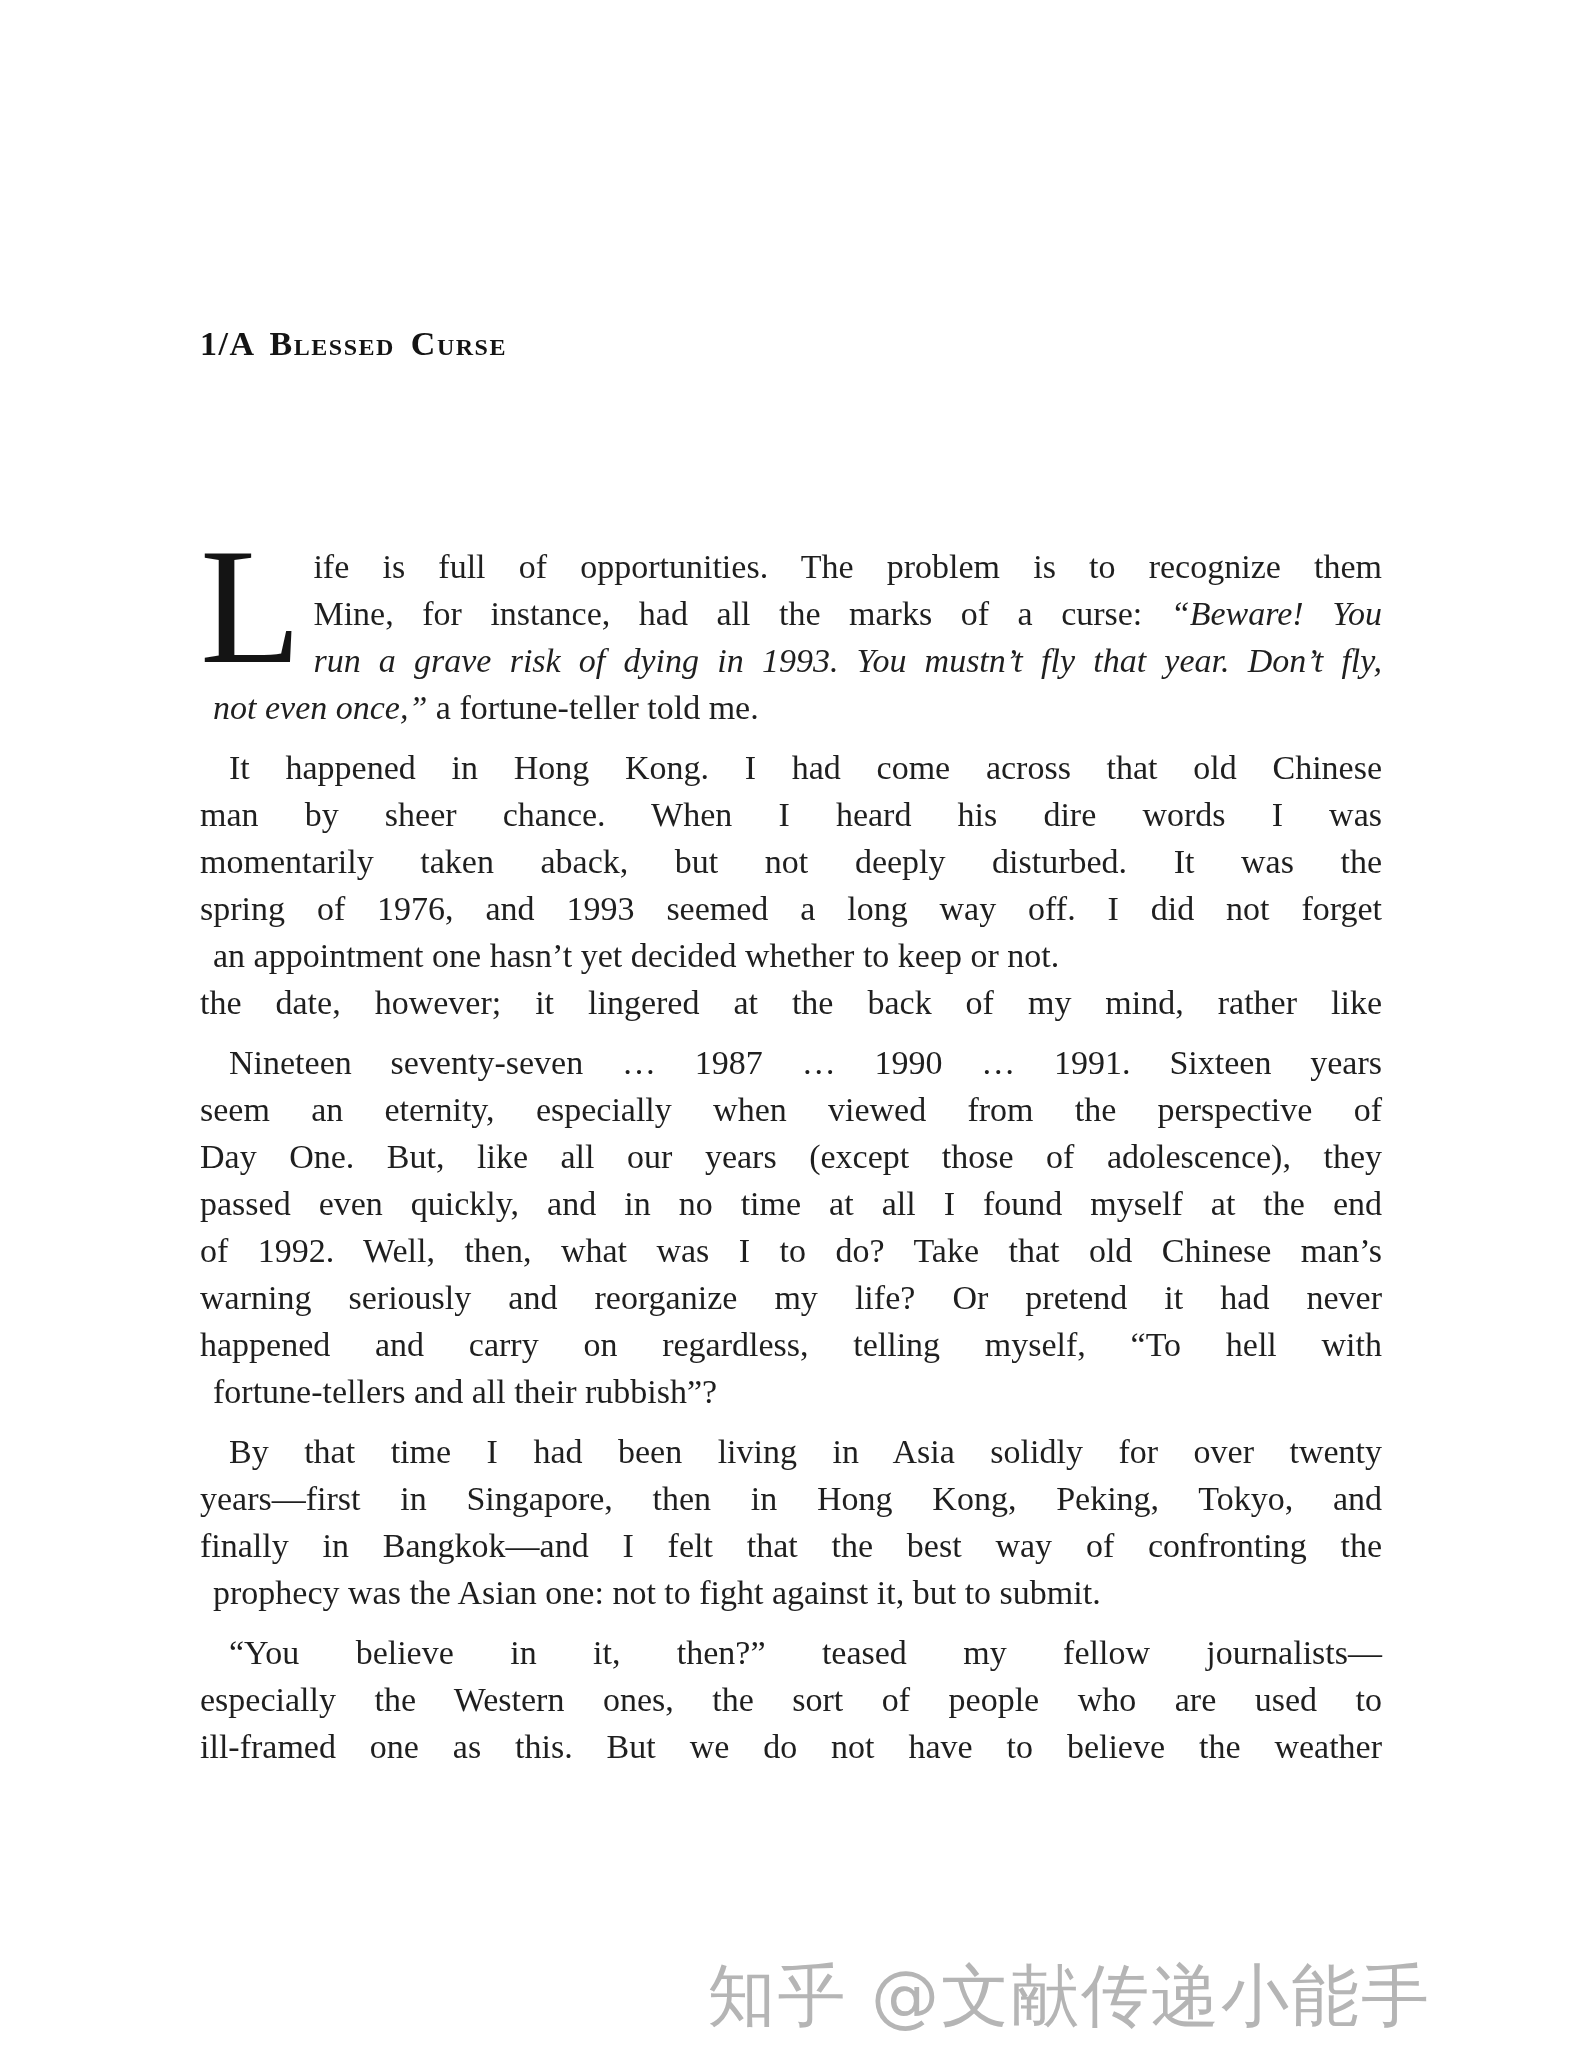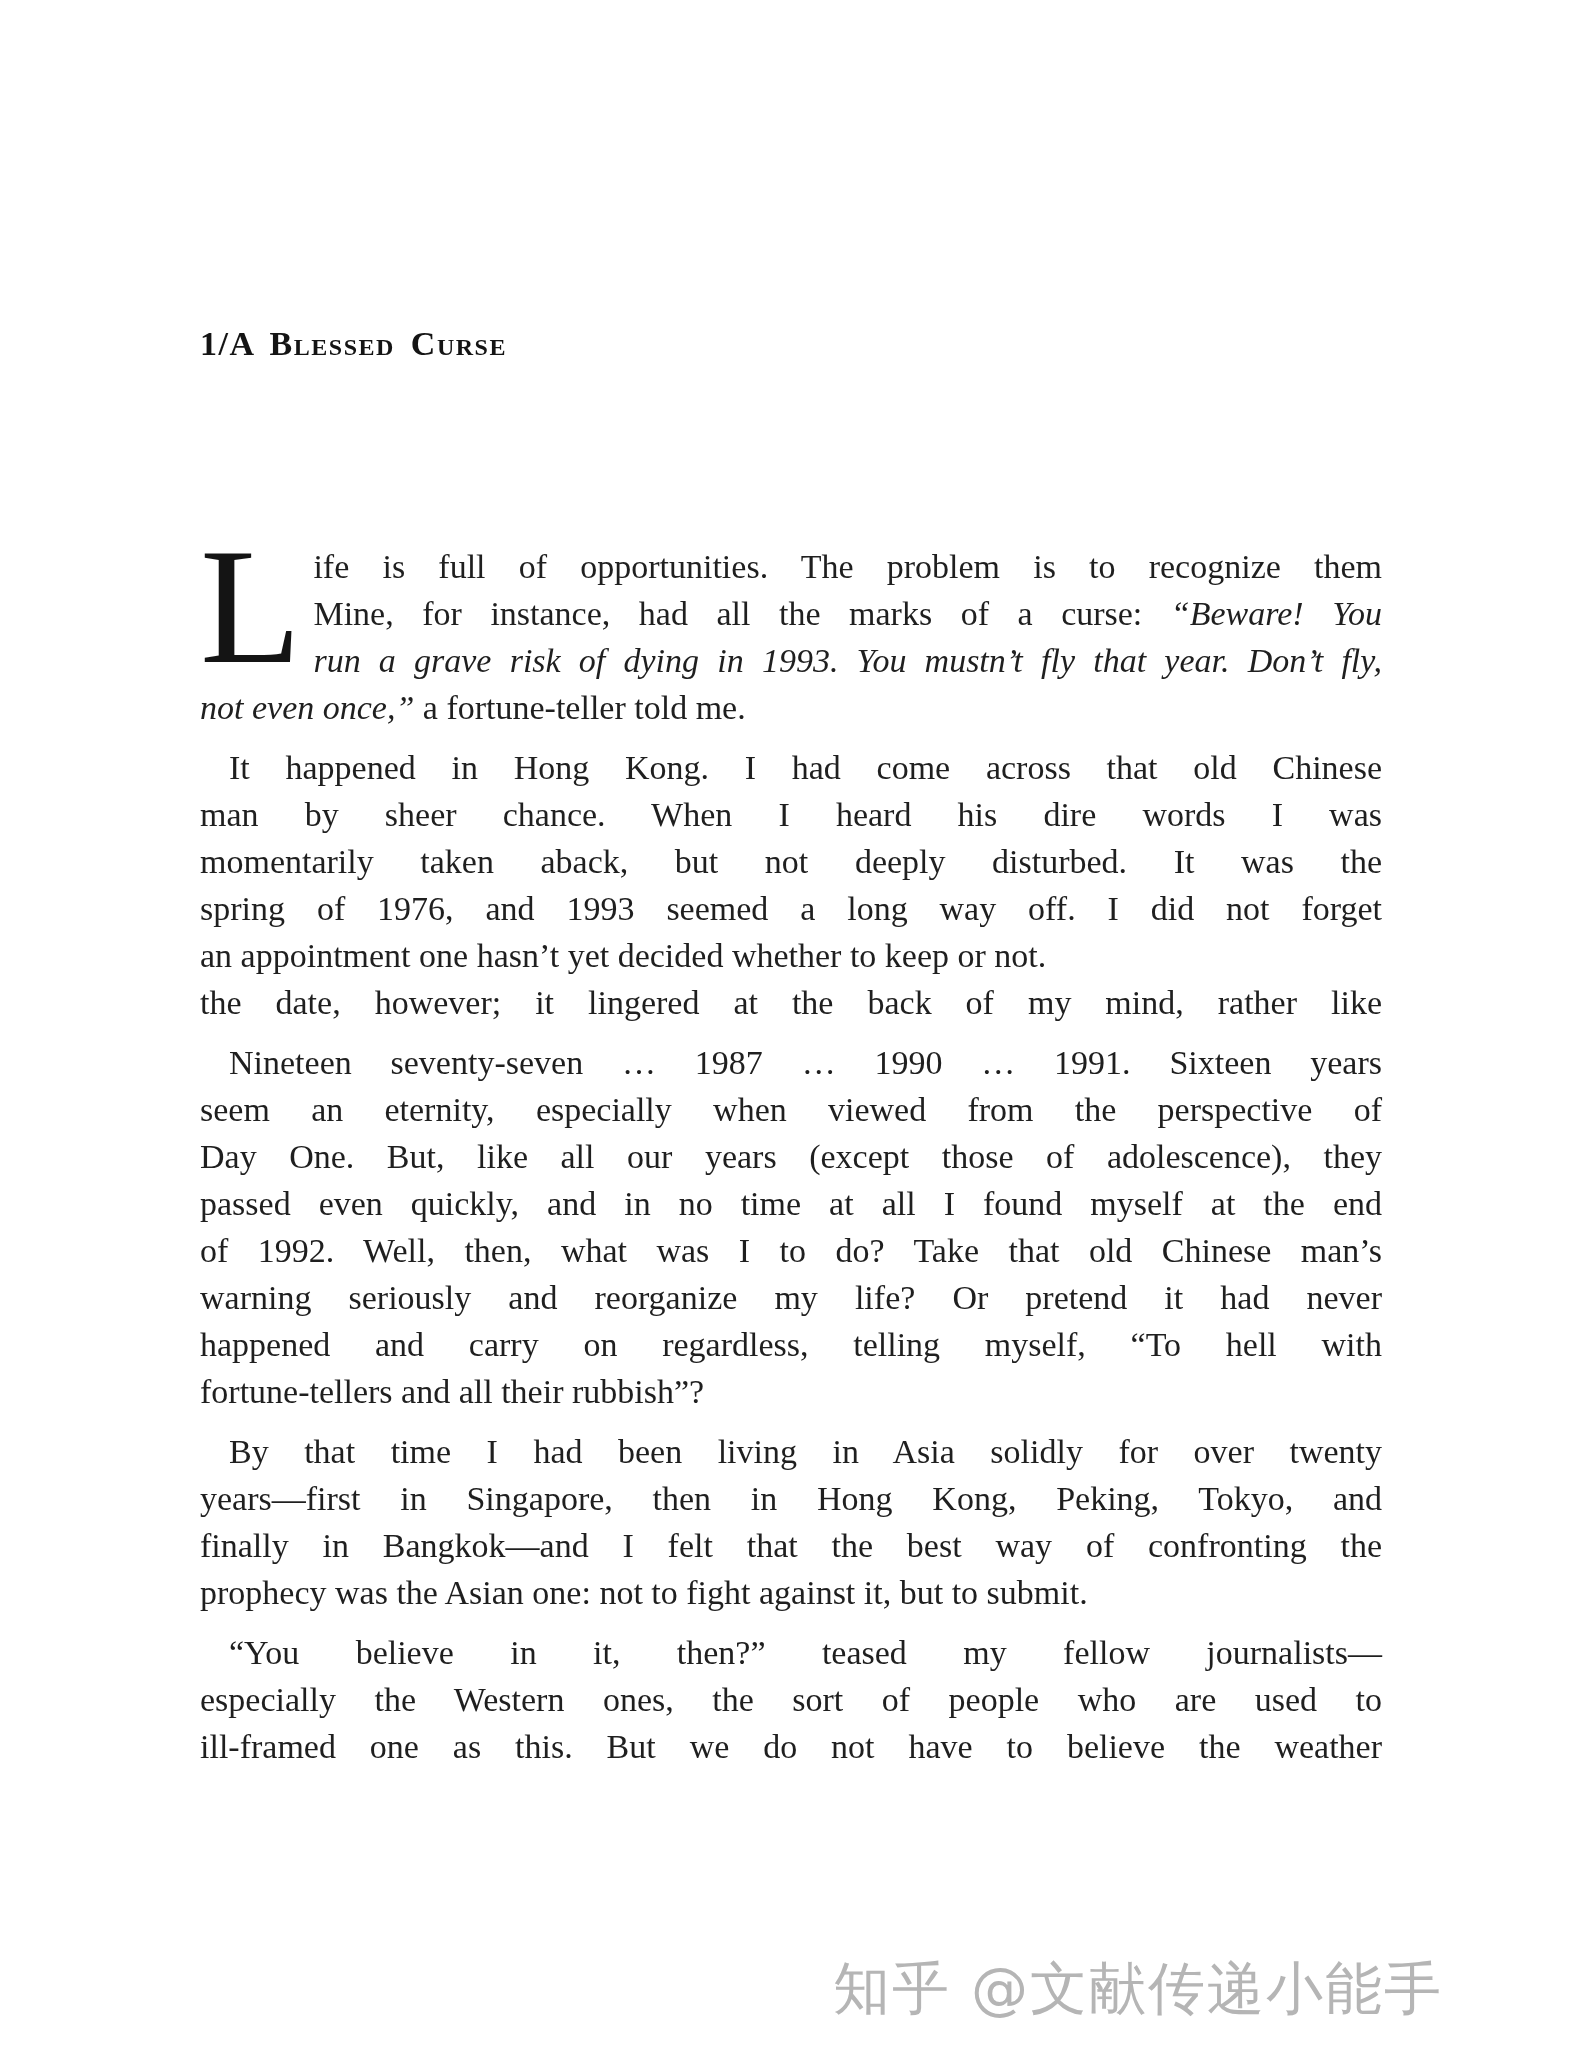--- a/index.html
+++ b/index.html
@@ -36,38 +36,39 @@
   }
   .para { margin: 0; }
   .para + .para { margin-top: 13px; }
   .line {
     text-align: justify;
     text-align-last: justify;
     min-height: 47px;
   }
   .line.no-just {
     text-align-last: left;
+    margin-left: 13px;
   }
   .line.ind {
     text-indent: 29px;
   }
   .italic { font-style: italic; }
   .dropcap {
     float: left;
     font-size: 166px;
     line-height: 127px;
     height: 141px;
     margin: 0 12px 0 0;
     color: #141414;
   }
   .watermark {
     position: absolute;
     top: 1951px;
-    right: 140px;
-    font-size: 57px;
+    right: 152px;
+    font-size: 68px;
     letter-spacing: 2px;
     color: #b5b5b5;
     font-family: "DejaVu Sans", "Liberation Sans", sans-serif;
     white-space: nowrap;
   }
 </style>
 </head>
 <body style="background: rgb(255, 255, 255); color: rgb(31, 31, 31);">
 
 <h1 class="chapter-title" style="color: rgb(20, 20, 20);">1/A Blessed Curse</h1>

